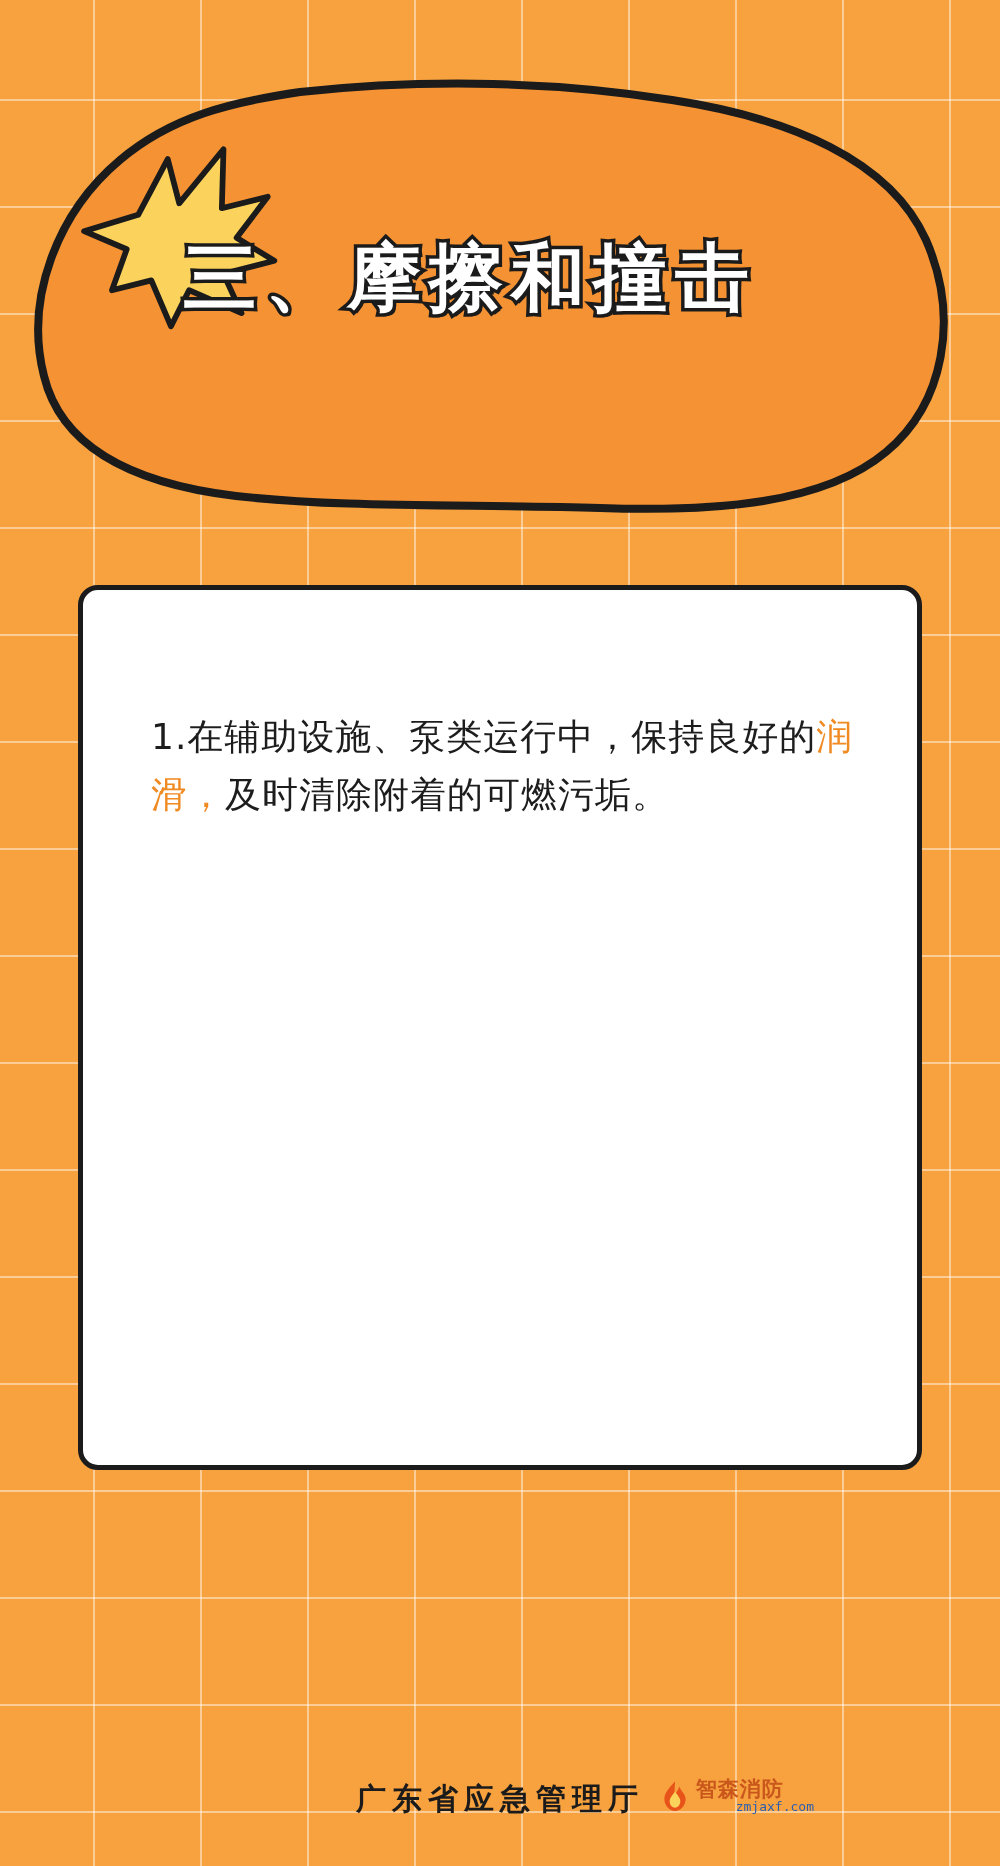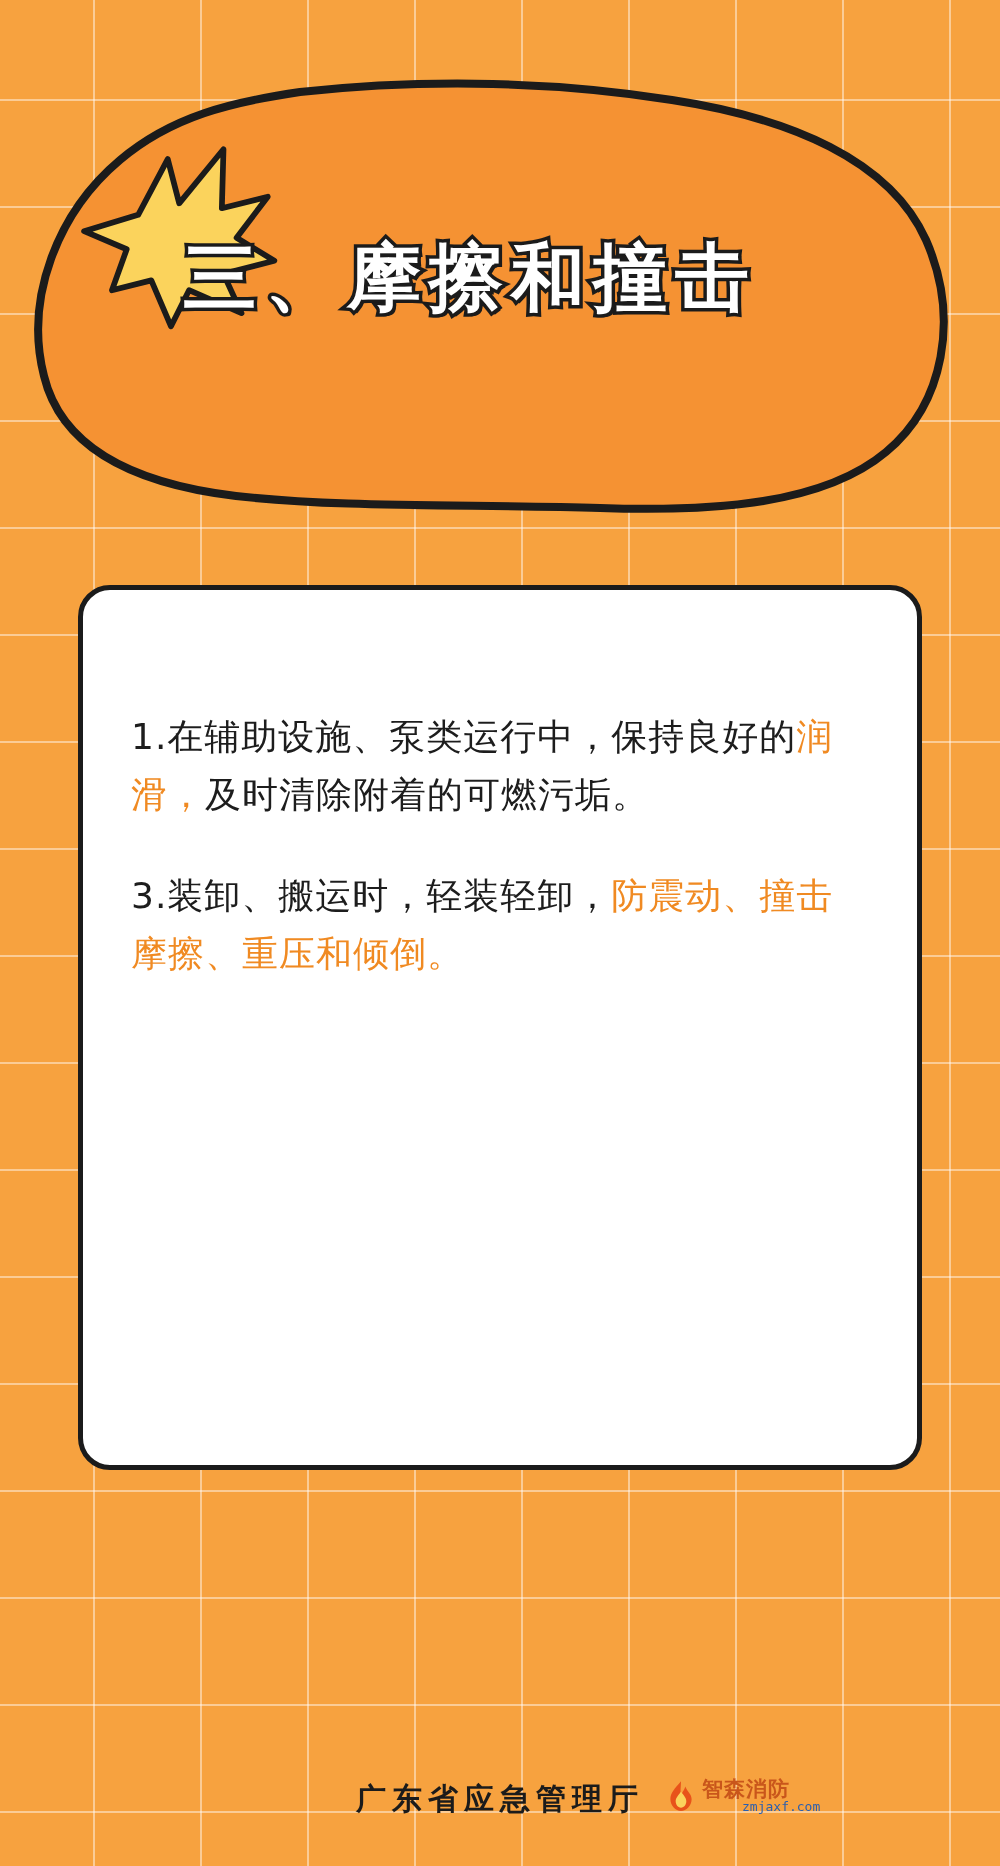--- a/index.html
+++ b/index.html
@@ -61,23 +61,23 @@
 
   
   #content-card {
     position: absolute;
     left: 78px;
     top: 585px;
     width: 844px;
     height: 885px;
     background: #ffffff;
     border: 5px solid #1b1b1b;
-    border-radius: 32px;
+    border-radius: 20px;
     box-sizing: border-box;
-    padding: 118px 48px 40px 48px;
+    padding: 118px 48px 40px 68px;
   }
   .para {
     font-family: "DejaVu Sans", sans-serif;
     font-size: 36px;
     line-height: 1.62;
     color: #1d1d1d;
     letter-spacing: 1px;
     margin: 0 0 42px 0;
     text-align: left;
   }
@@ -106,20 +106,21 @@
   }
   #watermark {
     position: absolute;
     right: 14px;
     top: 8px;
     width: 150px;
     height: 54px;
     display: flex;
     align-items: center;
     gap: 4px;
+    justify-content: flex-end;
   }
   #watermark .wm-texts {
     display: flex;
     flex-direction: column;
     line-height: 1.05;
   }
   #wm-main {
     font-family: "DejaVu Sans", sans-serif;
     font-weight: bold;
     font-size: 21px;
@@ -160,21 +161,20 @@
                L 230 168 L 276 196 L 214 212 L 236 260 L 172 232
                L 150 276 L 126 220 L 78 232 L 96 182 L 44 160 Z" fill="#fbd35c" stroke="#1b1b1b" stroke-width="7" stroke-linejoin="round" transform="translate(48,40) scale(0.82)"></path>
     </svg>
     <div id="header-title">
       <span>三、摩擦和撞击</span>
     </div>
   </div>
 
   <div id="content-card">
     <p class="para" id="p1"><span>1.在辅助设施、泵类运行中，保持良好的</span><span class="hl">润滑，</span><span>及时清除附着的可燃污垢。</span></p>
-    <p class="para" id="p3"><span>3.装卸、搬运时，轻装轻卸，</span><span class="hl">防震动、撞击摩擦、重压和倾倒。</span></p>
   </div>
 
   <div id="footer">
     <div id="footer-text">广东省应急管理厅</div>
     <div id="watermark">
       <svg id="wm-flame" viewBox="0 0 32 32">
         <path d="M16 2 C10 9 6 13 6 19 C6 25 11 30 16 30 C21 30 26 25 26 19 C26 14 22 12 20 7 C19 11 17 12 16 16 C15 12 16 7 16 2 Z" fill="#e8531a"></path>
         <path d="M16 12 C13 16 11 18 11 21 C11 24 13 27 16 27 C19 27 21 24 21 21 C21 18 19 16 16 12 Z" fill="#fbd35c"></path>
       </svg>
       <div class="wm-texts">

